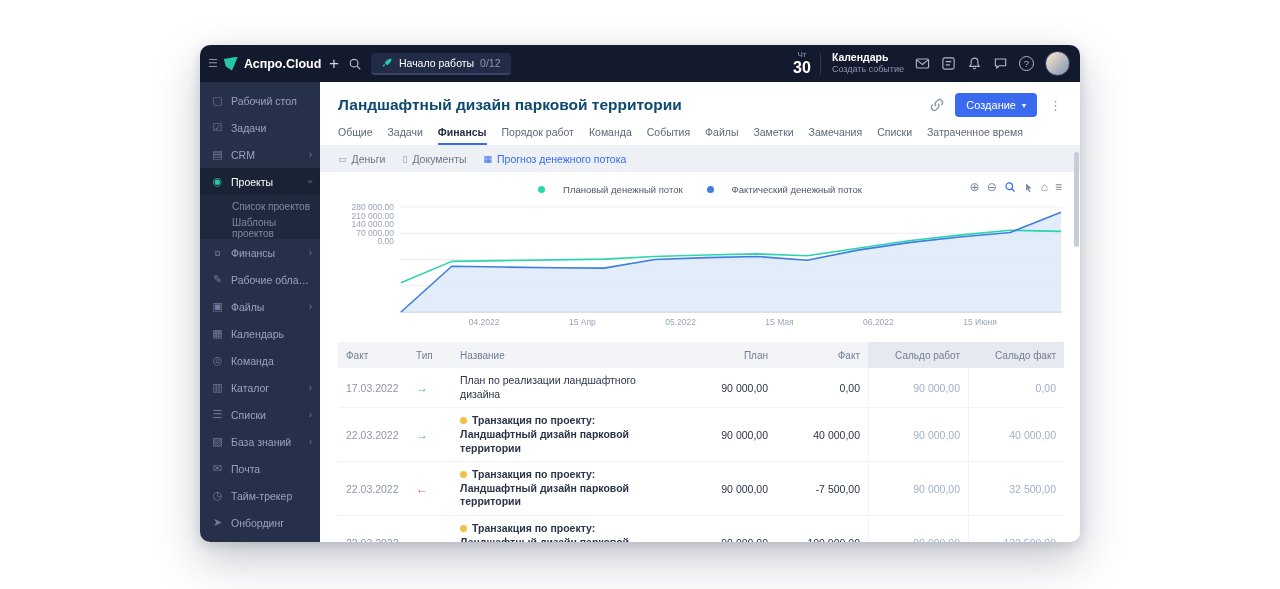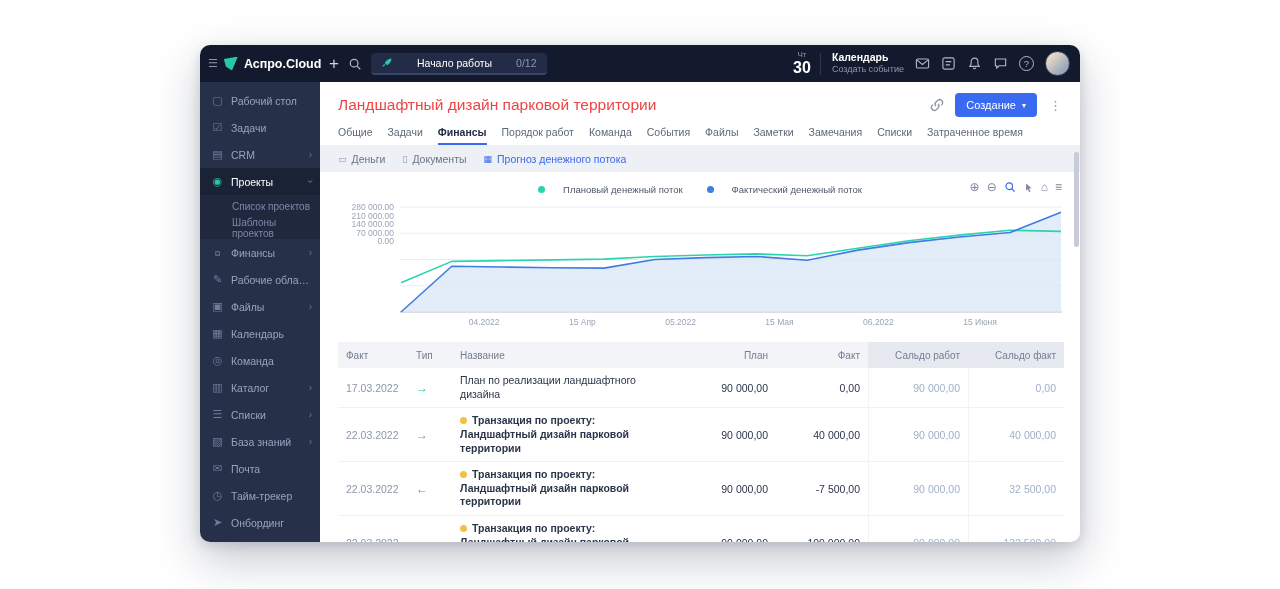--- a/index.html
+++ b/index.html
@@ -10,21 +10,21 @@
     box-shadow:0 18px 45px rgba(25,35,65,.25),0 3px 12px rgba(25,35,65,.15);display:flex;flex-direction:column;background:#fff;}
 
   
   .topbar{height:37px;background:#141a2d;display:flex;align-items:center;gap:9px;padding:0 10px 0 8px;color:#fff;flex:0 0 auto;}
   .tb-left{width:110px;display:flex;align-items:center;gap:6px;flex:0 0 auto;}
   .burger{color:#8d96b2;font-size:11px;cursor:pointer}
   .logo-mark{width:14px;height:14px;background:#29c7a9;clip-path:polygon(0 18%,100% 0,58% 100%,14% 72%);flex:0 0 auto;}
   .logo-text{font-size:12.5px;font-weight:bold;white-space:nowrap}
   .tb-plus{font-size:17px;color:#cfd5e4;line-height:1;cursor:pointer;margin-left:2px}
   .tb-ic{color:#aeb6c9;display:flex;align-items:center;cursor:pointer}
-  .onboarding{background:#232c47;border-radius:4px;padding:4px 10px;display:flex;gap:24px;align-items:center;font-size:10.5px;cursor:pointer;border-bottom:2px solid #3a4468;}
+  .onboarding{background:#232c47;border-radius:4px;padding:4px 10px;display:flex;gap:6px;align-items:center;font-size:10.5px;cursor:pointer;border-bottom:2px solid #3a4468;}
   .onb-label{color:#fff;white-space:nowrap}
   .onb-progress{color:#8d96b2}
   .rocket{color:#29c7a9;display:flex;align-items:center}
   .tb-spacer{flex:1}
   .date-block{text-align:center;line-height:1;}
   .weekday{font-size:8px;color:#8d96b2;display:block}
   .day{font-size:16px;font-weight:bold;display:block;margin-top:1px}
   .tb-divider{width:1px;height:22px;background:#2e3752}
   .cal-block{line-height:1.25;margin:0 2px;cursor:pointer}
   .cal-title{font-size:10.5px;font-weight:bold;display:block}
@@ -42,21 +42,21 @@
   .side-item .chev{color:#6a7494;font-size:10px}
   .chev-open{display:inline-block;transform:rotate(90deg)}
   .side-group{background:#20283e}
   .side-item.active{background:#1a2236;color:#fff}
   .side-item.active .ico{color:#29c7a9}
   .side-sub{height:22px;display:flex;align-items:center;padding-left:32px;font-size:10px;color:#7e88a6;cursor:pointer}
 
   .main{flex:1;background:#fff;display:flex;flex-direction:column;min-width:0;position:relative;overflow:hidden}
 
   .page-head{display:flex;align-items:center;padding:11px 16px 4px 18px;gap:10px}
-  .page-title{font-size:15.5px;font-weight:normal;color:#ef4444;flex:1;white-space:nowrap;overflow:hidden}
+  .page-title{font-size:15.5px;font-weight:bold;color:#0c4a6e;flex:1;white-space:nowrap;overflow:hidden}
   .link-btn{color:#8d96a8;display:flex;align-items:center;cursor:pointer}
   .create-btn{background:#3a6af0;color:#fff;font-size:11px;border:none;border-radius:4px;padding:6px 11px;display:flex;align-items:center;gap:6px;cursor:pointer;font-family:inherit}
   .create-btn .cchev{font-size:8px}
   .kebab{color:#8d96a8;font-size:13px;cursor:pointer;padding:0 2px}
 
   .tabs{display:flex;gap:15px;padding:0 18px;font-size:10.5px;color:#5d6878}
   .tab{padding:5px 0 7px;white-space:nowrap;cursor:pointer}
   .tab.active{color:#222c42;font-weight:bold;box-shadow:inset 0 -2px 0 #3a6af0}
 
   .subbar{background:#edf0f5;display:flex;align-items:center;gap:17px;padding:0 18px;height:27px;font-size:10.5px;color:#6b7588;flex:0 0 auto}

